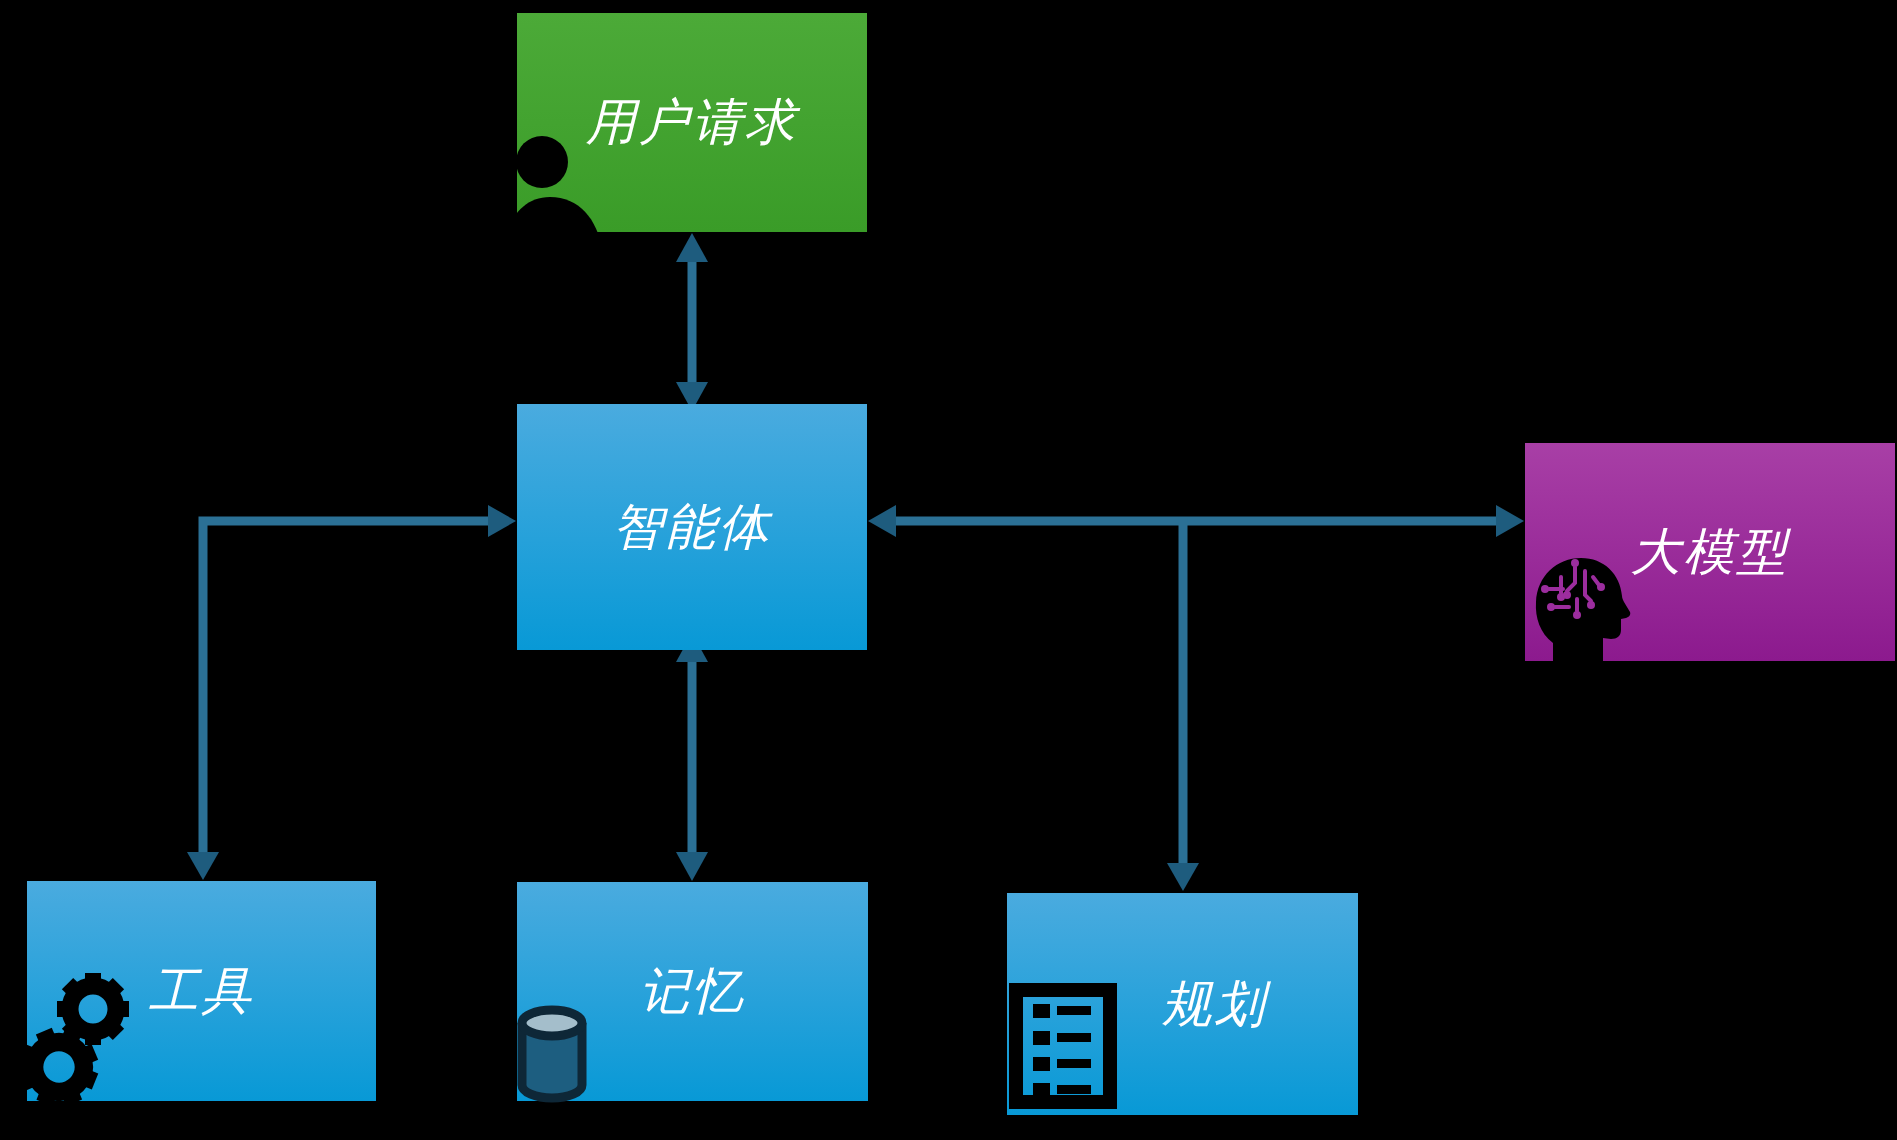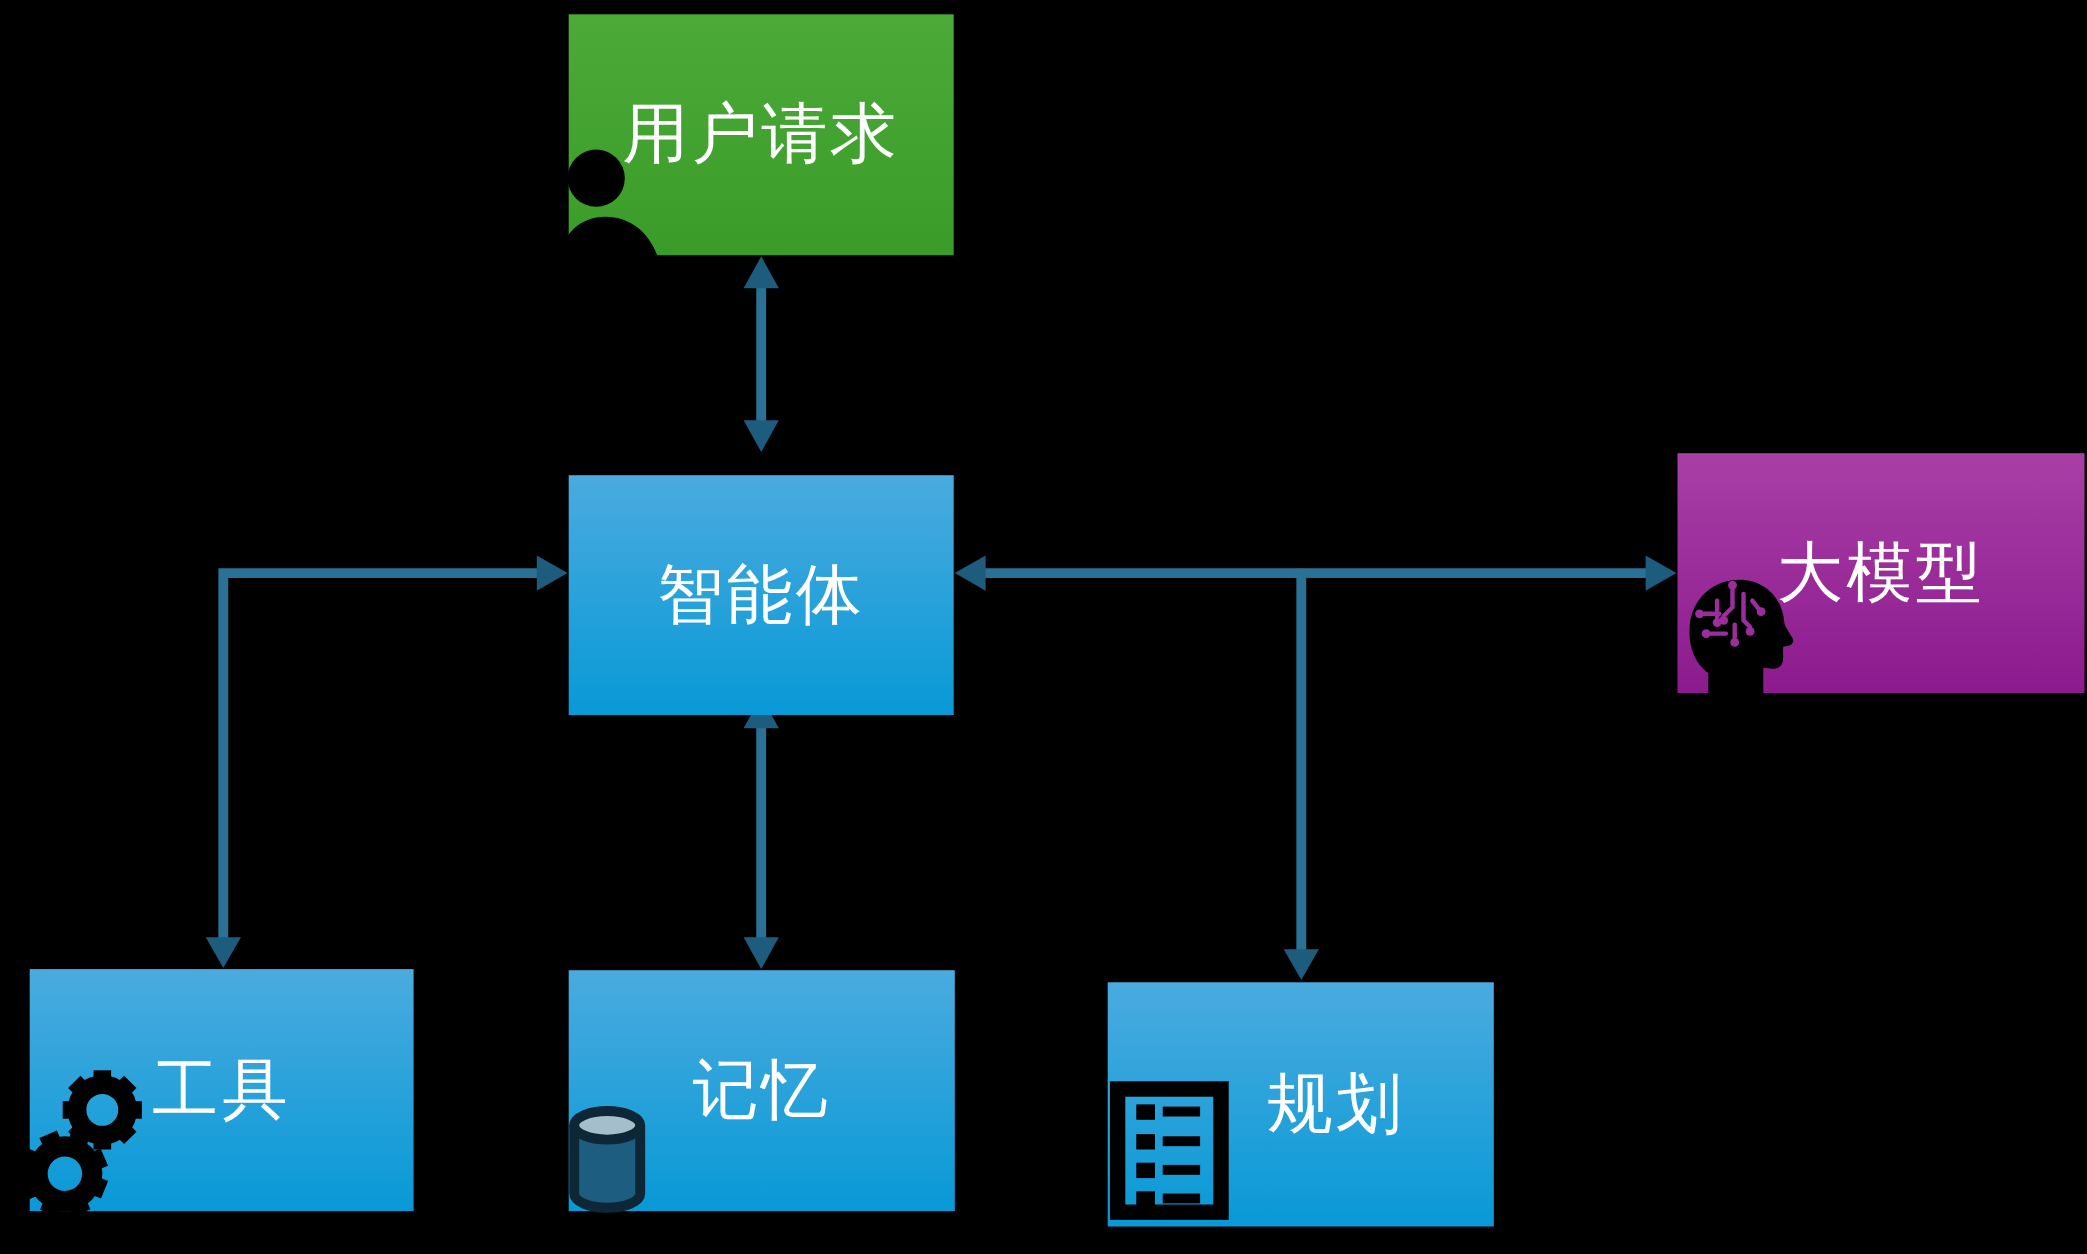--- a/index.html
+++ b/index.html
@@ -10,30 +10,31 @@
     overflow:hidden;
     font-family:"DejaVu Sans","Liberation Sans",sans-serif;
   }
   #connectors{position:absolute;left:0;top:0;}
   .node{
     position:absolute;
     display:flex;align-items:center;justify-content:center;
   }
   .node .label{
     color:#fff;
-    font-size:60px;
+    font-size:50px;
     letter-spacing:3px;
     white-space:nowrap;
+    font-style:italic;
   }
   .green {background:linear-gradient(180deg,#4caa38 0%,#3a9c28 100%);}
   .blue  {background:linear-gradient(180deg,#4aabdf 0%,#0899d6 100%);}
-  .purple{background:linear-gradient(180deg,#a83fa6 0%,#8c1a8e 100%);}
+  .purple{background:linear-gradient(180deg,#a83fa6 0%,#8c1a8e 100%);margin-top:31px;}
 
   .n-user    {left:517px;  top:13px;  width:350px; height:219px;}
-  .n-agent   {left:517px;  top:432px; width:350px; height:218px;}
+  .n-agent   {left:517px;  top:404px; width:350px; height:246px;}
   .n-llm     {left:1525px; top:412px; width:370px; height:218px;}
   .n-tools   {left:27px;   top:881px; width:349px; height:220px;justify-content:center;}
   .n-memory  {left:517px;  top:882px; width:351px; height:219px;}
   .n-planning{left:1007px; top:893px; width:351px; height:222px;text-align:center;}
   .n-planning .label{margin-left:64px;}
 
   svg.icon{position:absolute;overflow:visible;}
   .person-icon   {left:-14px; top:110px; width:120px; height:150px;}
   .gears-icon    {left:-8px;  top:92px;  width:130px; height:150px;}
   .database-icon {left:-2px;  top:124px; width:74px;  height:100px;}

